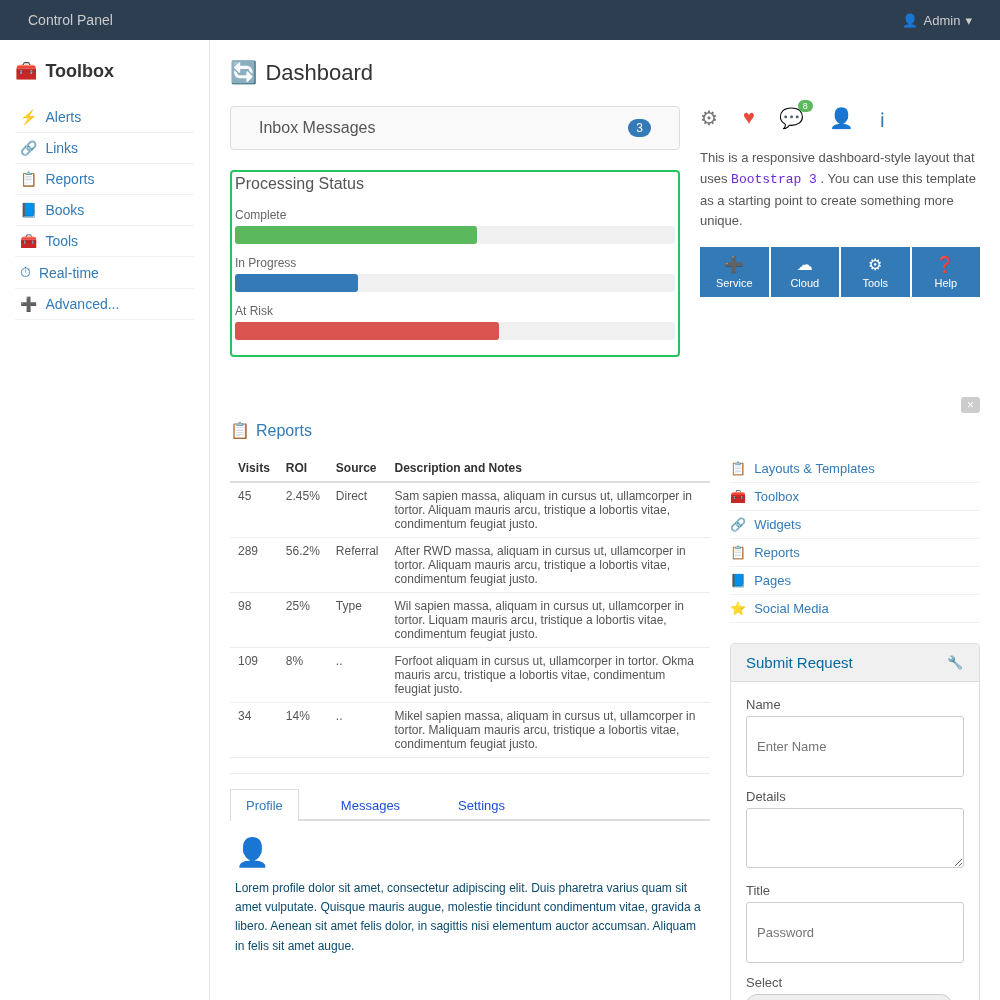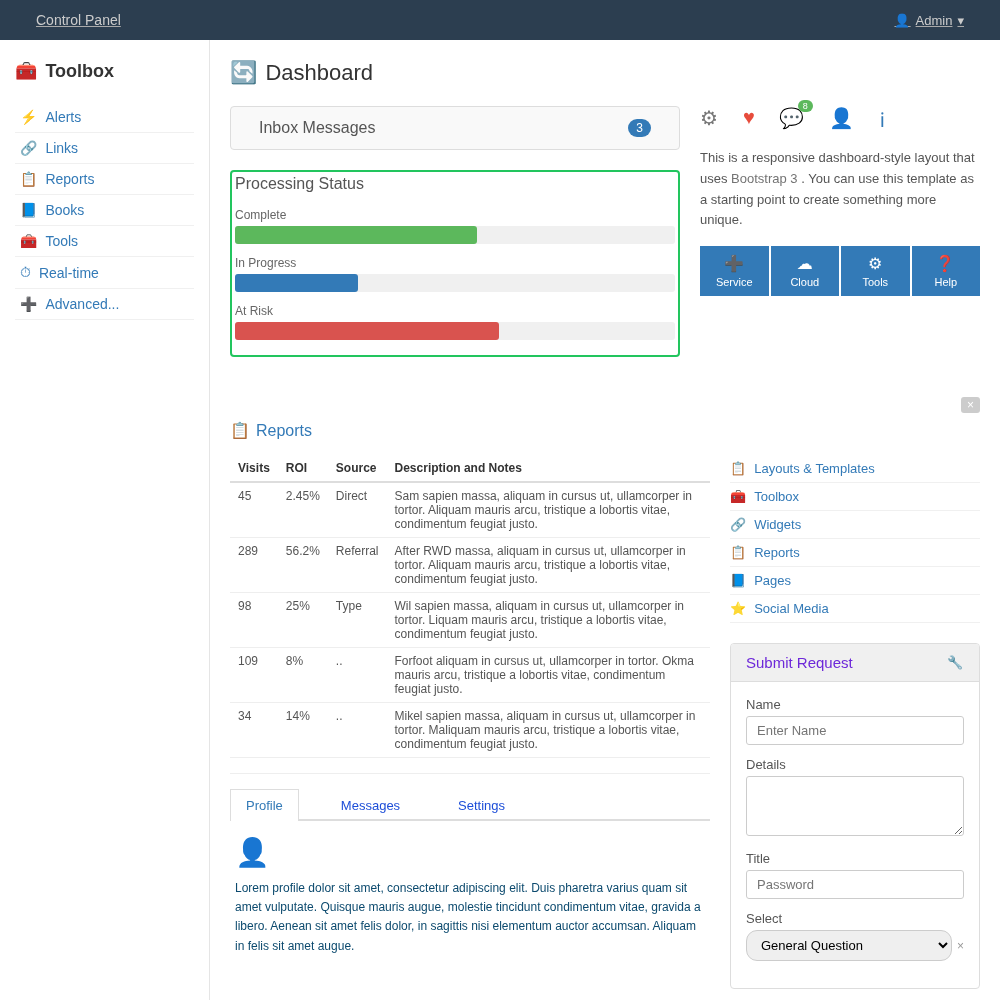--- a/index.html
+++ b/index.html
@@ -2,26 +2,25 @@
 <html><head>
   <meta charset="utf-8">
   <style>
     * { box-sizing: border-box; margin: 0; padding: 0; }
     body { font-family: Arial, sans-serif; font-size: 13px; color: #333; background: #f5f5f5; }
 
     
     .navbar {
       background: #2c3e50;
       color: #aaa;
-      padding: 0 36px;
+      padding: 0 28px;
       height: 40px;
       display: flex;
       align-items: center;
       justify-content: space-between;
-      text-decoration: underline;
     }
     .navbar-brand { color: #ccc; font-size: 14px; }
     .navbar-admin { color: #ccc; font-size: 13px; display: flex; align-items: center; gap: 5px; }
 
     
     .main-container { display: flex; background: #fff; min-height: 960px; }
 
     
     .sidebar { width: 210px; background: #fff; padding: 20px 15px; border-right: 1px solid #e5e5e5; flex-shrink: 0; }
     .sidebar-title { font-size: 18px; font-weight: bold; color: #333; margin-bottom: 20px; display: flex; align-items: center; gap: 8px; }
@@ -43,21 +42,21 @@
     .dashboard-side { width: 280px; flex-shrink: 0; }
 
     
     .icons-row { display: flex; gap: 25px; justify-content: flex-start; margin-bottom: 15px; }
     .icon-btn { color: #777; font-size: 20px; cursor: pointer; position: relative; }
     .icon-btn .badge { background: #5cb85c; color: #fff; font-size: 9px; border-radius: 8px; padding: 1px 5px; position: absolute; top: -6px; right: -8px; }
     .icon-btn.blue { color: #337ab7; }
 
     
     .desc-text { font-size: 13px; color: #555; line-height: 1.6; margin-bottom: 15px; }
-    .desc-text a { color: #737373; text-decoration: none; }
+    .desc-text a { color: #6d28d9; text-decoration: none; font-family: Liberation Mono, monospace; }
 
     
     .action-buttons { display: flex; gap: 2px; }
     .action-btn { flex: 1; background: #337ab7; color: #fff; border: none; padding: 8px 5px; cursor: pointer; display: flex; flex-direction: column; align-items: center; gap: 3px; font-size: 11px; }
     .action-btn .btn-icon { font-size: 16px; }
 
     
     .processing-box { border: 2px solid #22c55e; border-radius: 4px; padding: 3px; margin-bottom: 20px; }
     .processing-title { font-size: 16px; color: #555; margin-bottom: 15px; }
     .progress-item { margin-bottom: 12px; }
@@ -86,25 +85,25 @@
     .tabs-nav { display: flex; border-bottom: 2px solid #ddd; gap: 26px; }
     .tab-item { padding: 8px 15px; cursor: pointer; font-size: 13px; color: #1d4ed8; border: 1px solid transparent; border-bottom: none; margin-bottom: -2px; }
     .tab-item.active { background: #fff; border-color: #ddd #ddd #fff; color: #337ab7; }
     .tab-content { padding: 15px 5px; }
     .profile-icon { font-size: 28px; color: #555; margin-bottom: 10px; }
     .profile-text { font-size: 12px; color: #0c4a6e; line-height: 1.6; }
 
     
     .submit-panel { border: 1px solid #ddd; border-radius: 4px; overflow: hidden; margin-top: 20px; }
     .submit-header { background: #f0f0f0; padding: 10px 15px; display: flex; justify-content: space-between; align-items: center; border-bottom: 1px solid #ddd; }
-    .submit-title { font-size: 15px; color: #6d28d9; }
+    .submit-title { font-size: 15px; color: #0369a1; }
     .submit-body { padding: 15px; }
     .form-group { margin-bottom: 12px; }
     .form-label { font-size: 13px; color: #555; margin-bottom: 4px; display: block; }
-    .form-input { width: 100%; border: 1px solid #ccc; border-radius: 3px; padding: 6px 10px; font-size: 13px; color: #999; }
+    .form-input { width: 100%; border: 1px solid #ccc; border-radius: 3px; padding: 22px 10px; font-size: 13px; color: #999; }
     .form-textarea { width: 100%; border: 1px solid #ccc; border-radius: 3px; padding: 6px 10px; font-size: 13px; height: 60px; resize: vertical; }
     .form-select-wrap { display: flex; align-items: center; gap: 5px; }
     .form-select { flex: 1; border: 1px solid #ccc; border-radius: 11px; padding: 6px 10px; font-size: 13px; }
     .select-clear { color: #999; cursor: pointer; font-size: 12px; }
 
     
     .close-btn { background: #ccc; color: #fff; border: none; border-radius: 3px; padding: 1px 6px; cursor: pointer; font-size: 12px; }
 
     
     .divider { border: none; border-top: 1px solid #eee; margin: 15px 0; }

